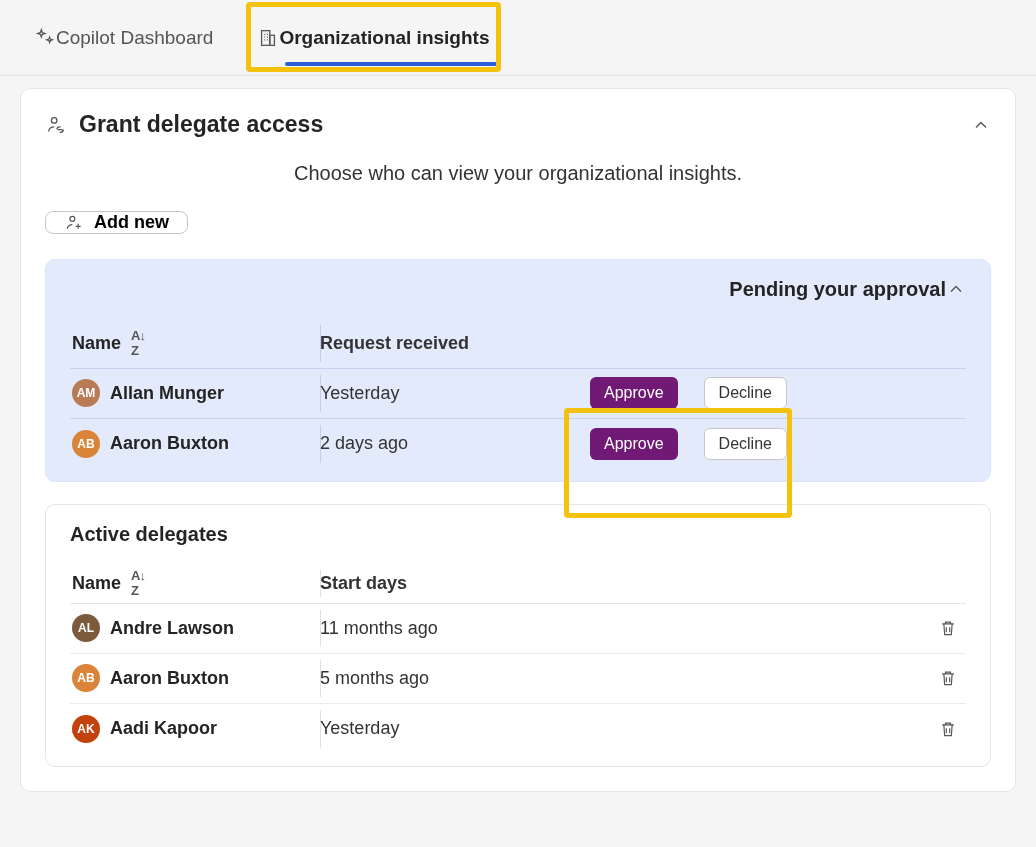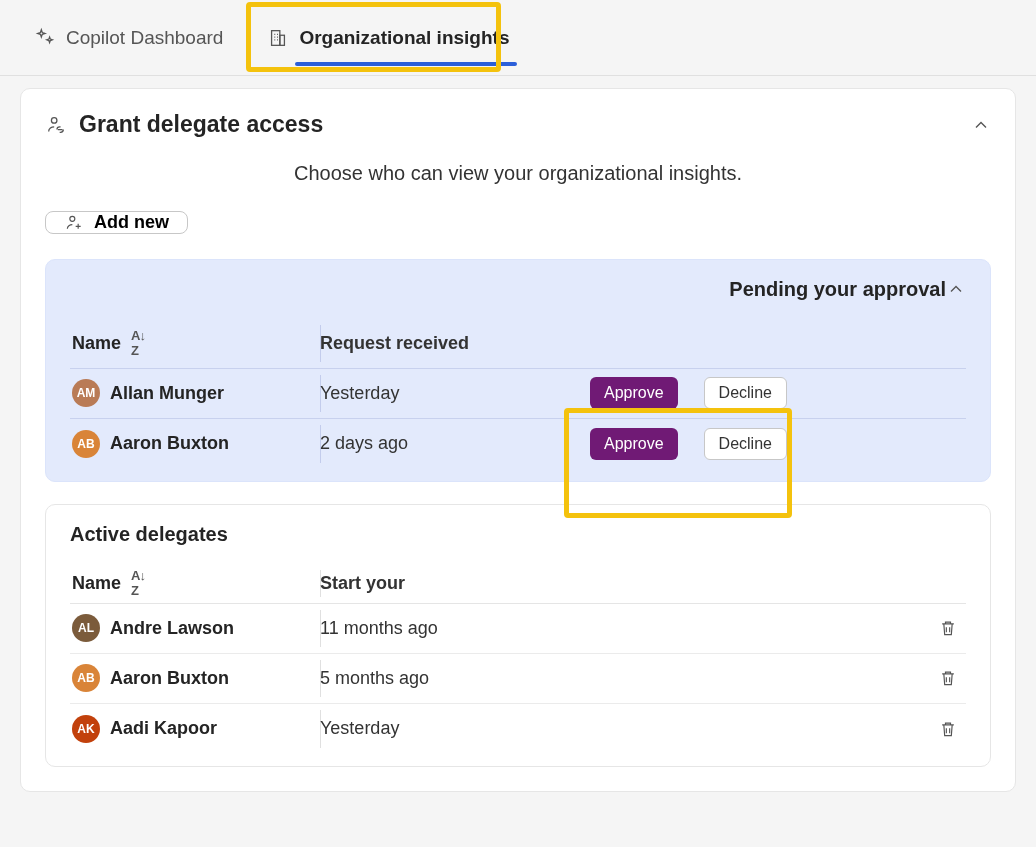--- a/index.html
+++ b/index.html
@@ -13,21 +13,20 @@
   .tab-bar {
     display: flex;
     align-items: center;
     height: 76px;
     padding: 0 12px;
     border-bottom: 1px solid #e0e0e0;
   }
   .tab {
     display: flex;
     align-items: center;
-    gap: 10px;
     padding: 0 22px;
     height: 76px;
     font-size: 19px;
     color: #555;
     cursor: pointer;
     position: relative;
   }
   .tab.active {
     color: #242424;
     font-weight: 600;
@@ -279,21 +278,21 @@
 
   
   <div class="sub-card active">
     <span class="sub-card-title">Active delegates</span>
     <div class="table">
       <div class="row header">
         <div class="col-name">
           <span>Name</span>
           <span class="sort-icon">A↓<br>Z</span>
         </div>
-        <div class="col-meta">Start your</div>
+        <div class="col-meta">Start days</div>
         <div></div>
         <div class="col-sep"></div>
       </div>
 
       <div class="row">
         <div class="col-name">
           <span class="avatar" style="background:#7b5b3b">AL</span>
           <span class="person-name">Andre Lawson</span>
         </div>
         <div class="col-meta">11 months ago</div>

